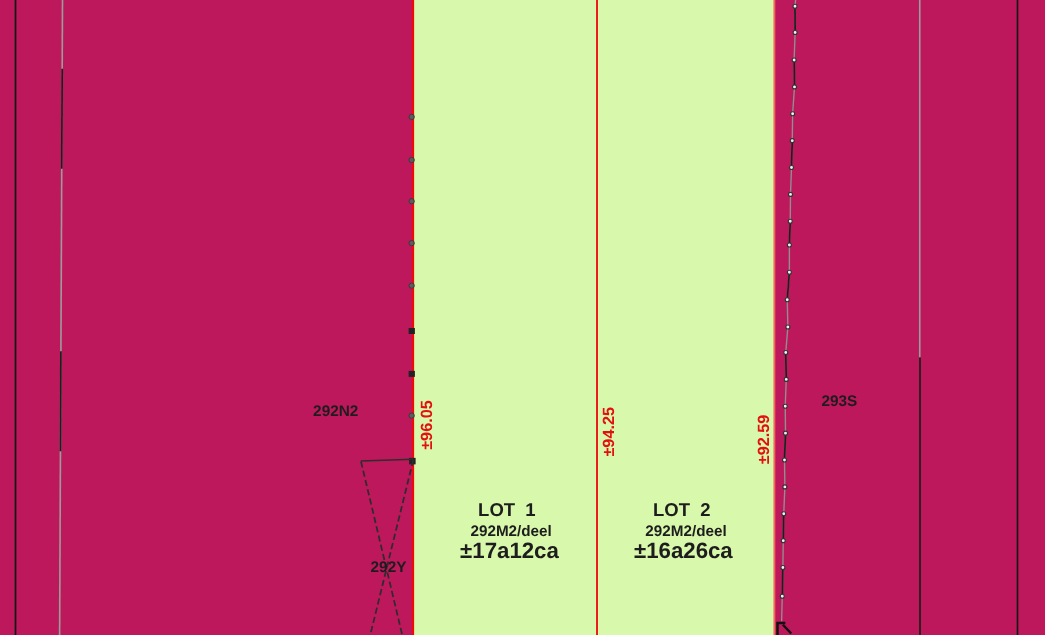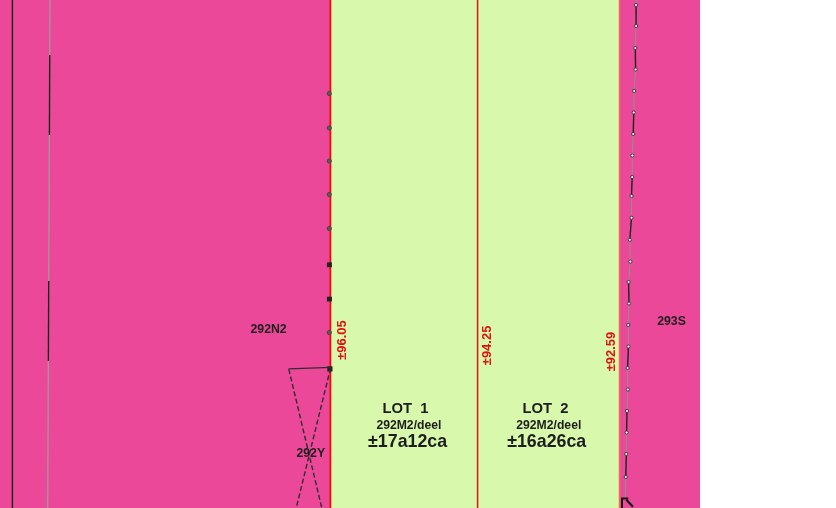--- a/index.html
+++ b/index.html
@@ -1,16 +1,16 @@
 <!DOCTYPE html>
 <html><head>
 <meta charset="utf-8">
 <style>
   html,body{margin:0;padding:0;background:#ffffff;}
-  #map{position:relative;width:700px;height:508px;overflow:hidden;background:#ec4899;
+  #map{position:relative;width:836px;height:508px;overflow:hidden;background:#be185d;
        font-family:"Liberation Sans",sans-serif;}
   svg{position:absolute;left:0;top:0;filter:blur(0.3px);}
   text{font-family:"Liberation Sans",sans-serif;fill:#1d1d1d;font-weight:bold;}
   .red{fill:#e40f0f;}
 </style>
 </head>
 <body>
 
 <div id="map">
 <svg width="836" height="508" viewBox="0 0 836 508">

